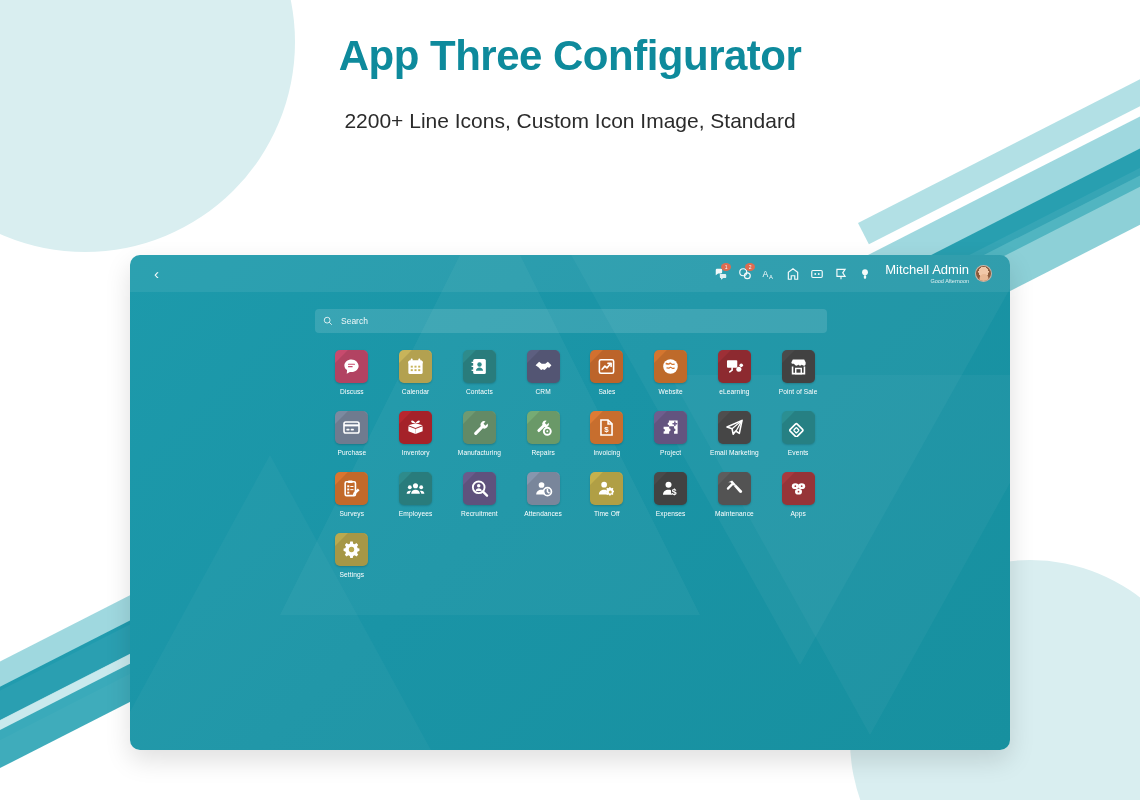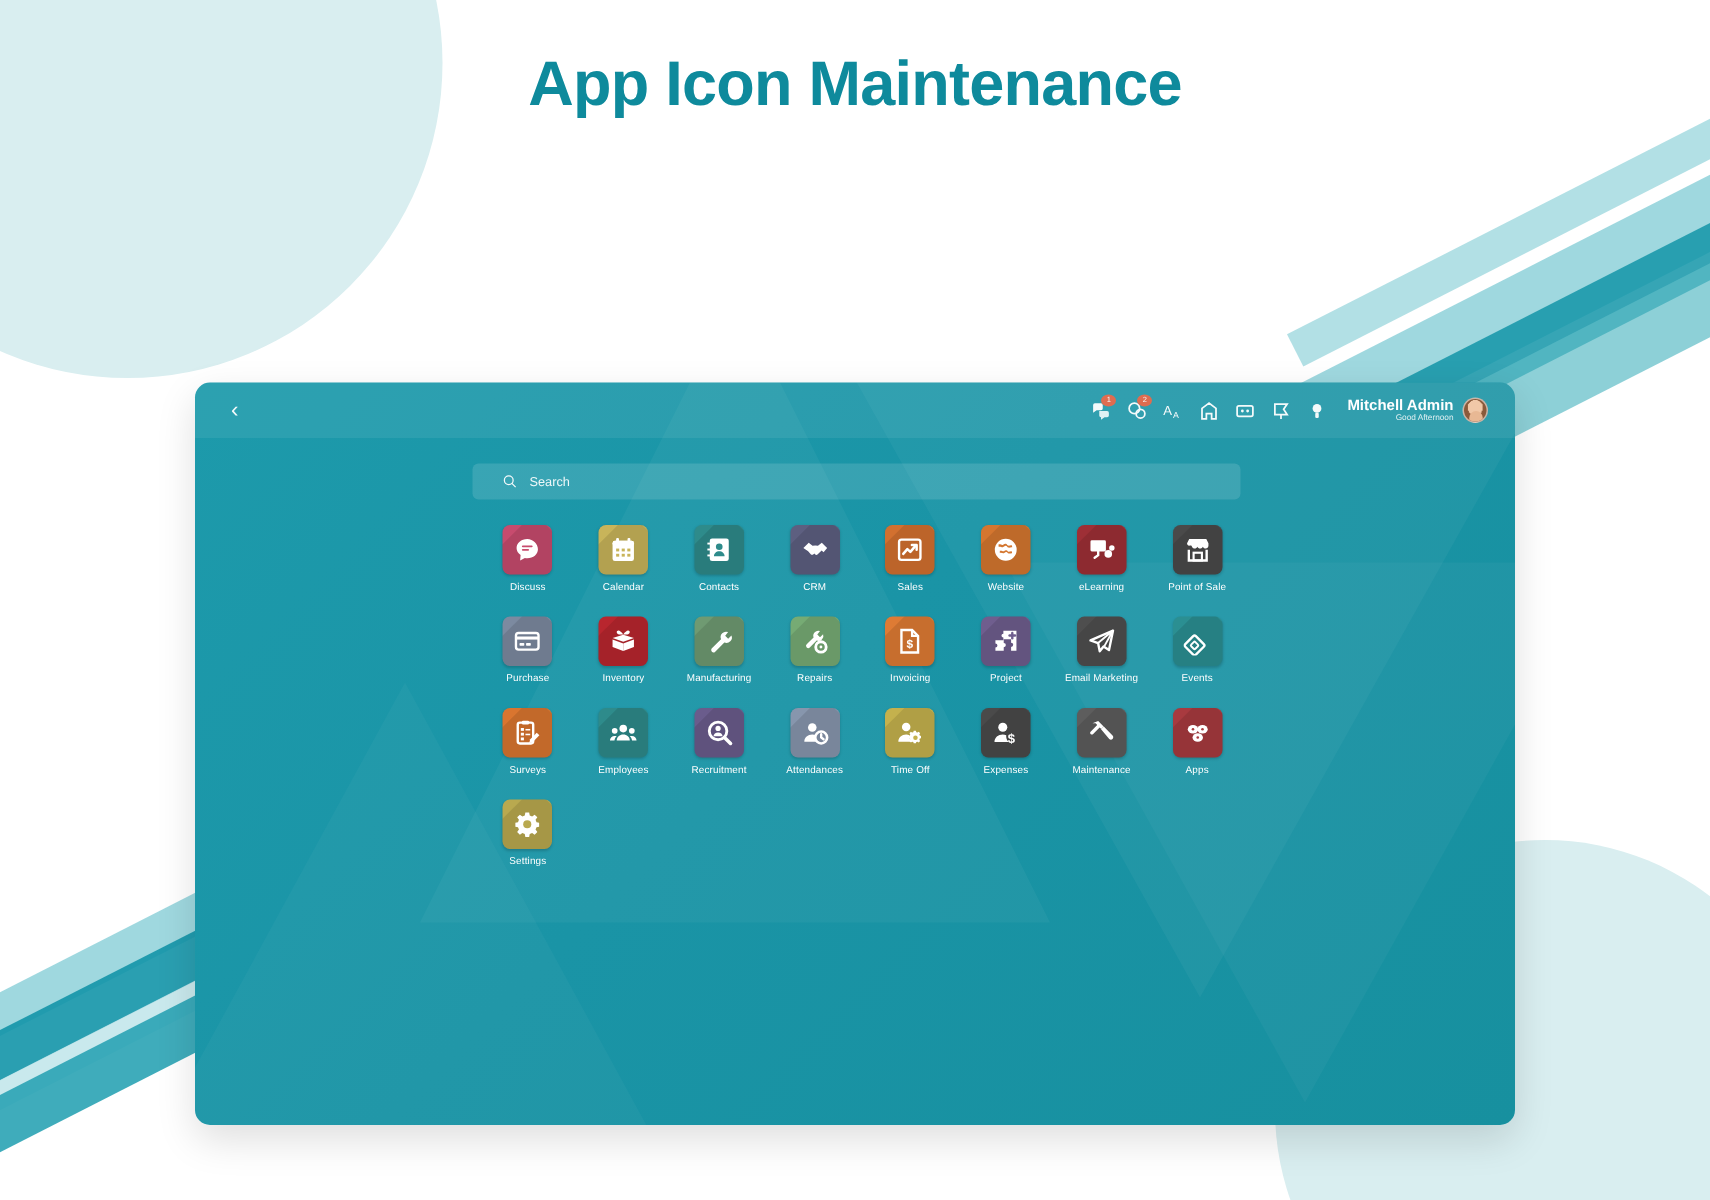--- a/index.html
+++ b/index.html
@@ -75,38 +75,38 @@
   }
   .tb-icon svg{width:14px;height:14px;fill:#ffffff;}
   .badge{
     position:absolute;top:-3px;right:-3px;min-width:8px;height:8px;
     border-radius:50%;background:#e86a4b;color:#fff;font-size:5px;
     display:flex;align-items:center;justify-content:center;line-height:1;
     padding:0 1px;
   }
   .user-box{display:flex;align-items:center;gap:6px;margin-left:4px;cursor:pointer;}
   .user-text{text-align:right;line-height:1.15;}
-  .user-name{font-size:10px;font-weight:bold;color:#ffffff;}
+  .user-name{font-size:13px;font-weight:normal;color:#ffffff;}
   .user-greet{font-size:5.5px;color:rgba(255,255,255,.85);}
   .avatar{
     width:17px;height:17px;border-radius:50%;
     background:radial-gradient(circle at 50% 38%,#f1c8a8 0 42%,#8a5a3b 43% 100%);
     border:1.5px solid rgba(255,255,255,.55);box-sizing:border-box;
     overflow:hidden;position:relative;
   }
   .avatar::after{
     content:"";position:absolute;left:50%;top:52%;transform:translateX(-50%);
     width:9px;height:9px;border-radius:50% 50% 40% 40%;background:#e8b894;
   }
 
   
   .search-bar{
     position:absolute;left:185px;top:54px;width:512px;height:24px;
     background:rgba(255,255,255,.13);border-radius:4px;
-    display:flex;align-items:center;padding:0 20px;box-sizing:border-box;
+    display:flex;align-items:center;padding:0 8px;box-sizing:border-box;
     cursor:text;
   }
   .search-bar svg{width:10px;height:10px;stroke:#ffffff;fill:none;stroke-width:2;opacity:.95;}
   .search-ph{margin-left:8px;font-size:8.5px;color:rgba(255,255,255,.92);}
 
   
   .grid{
     position:absolute;left:190px;top:95px;width:510px;
     display:grid;grid-template-columns:repeat(8,1fr);
     row-gap:16px;
@@ -142,22 +142,23 @@
       <div class="s3"></div>
   </div>
   <div class="sg-bl">
     <div class="s1"></div>
       <div class="s2"></div>
       <div class="s3"></div>
       <div class="s4"></div>
   </div>
 </div>
 
-<div class="page-title">App Icon Maintenance</div>
+<div class="page-title">App Three Configurator</div>
 <div class="page-sub">
+  <div>2200+ Line Icons, Custom Icon Image, Standard</div>
 </div>
 
 <div class="app-window">
   <div class="tri tri-a"></div>
   <div class="tri tri-b"></div>
   <div class="tri tri-c"></div>
   <div class="tri tri-d"></div>
 
   <div class="topbar">
     <div class="back-btn">‹</div>

